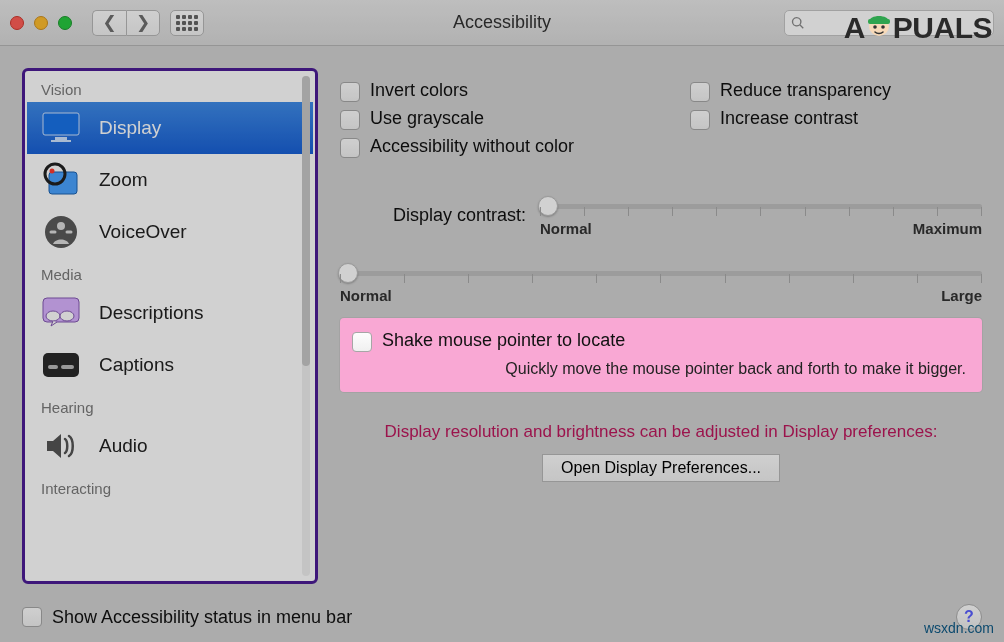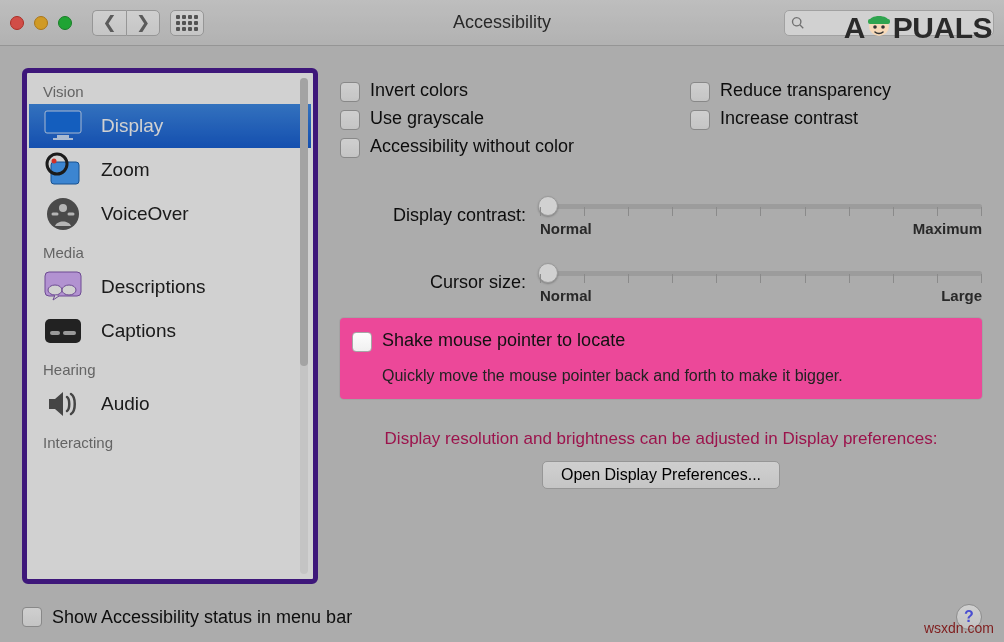--- a/index.html
+++ b/index.html
@@ -77,21 +77,21 @@
   .panel-body {
     padding: 22px 22px 8px 22px;
     display:flex;
     gap: 22px;
     height: calc(642px - 46px - 50px);
   }
 
   
   .sidebar-outer {
     width: 296px;
-    border: 5px solid #4c1d95;
+    border: 3px solid #4c1d95;
     border-radius: 6px;
     background:#fff;
     position:relative;
     padding:2px;
   }
   .sidebar {
     height:100%;
     overflow:hidden;
     background:#fff;
     border-radius:3px;
@@ -101,21 +101,21 @@
     position:absolute; right:3px; top:3px; bottom:3px; width:8px;
     background:#f0f0f0; border-radius:4px;
   }
   .sb-thumb { position:absolute; left:0; right:0; top:0; height:58%; background:#c7c7c7; border-radius:4px;}
   .sb-group-label {
     font-size: 15px; color:#7b7b7b;
     padding: 8px 12px 4px 14px;
   }
   .sb-item {
     display:flex; align-items:center;
-    height: 44px;
+    height: 52px;
     padding-left: 14px;
     font-size: 19px;
     color:#222;
   }
   .sb-item .ico {
     width:40px; height:40px;
     display:flex; align-items:center; justify-content:center;
     margin-right: 18px;
   }
   .sb-item.selected {
@@ -165,46 +165,47 @@
   .slider-ticks { position:absolute; left:0; right:0; top:7px; display:flex; justify-content:space-between;}
   .slider-ticks span { width:1px; height:9px; background:#a9a9a9; display:block;}
   .slider-ends {
     position:absolute; left:0; right:0; top:20px;
     display:flex; justify-content:space-between;
     font-size:15px; color:#333;
   }
 
   .highlight-box {
     margin-top: 20px;
-    background:#ec4899;
+    background:#f9a8d4;
     padding: 12px 16px 14px 12px;
     border-radius:4px;
     position:relative;
     z-index: 60; 
     box-shadow: 0 0 0 1px rgba(0,0,0,0.05);
   }
   .highlight-box .sub {
     font-size: 16px; color:#222;
     padding-left: 30px;
-    margin-top: 15px;
+    margin-top: 8px;
+    text-align: right;
   }
 
   .resolution-note {
     margin-top: 30px;
     text-align:center;
     font-size: 17px; color:#be185d;
   }
   .pref-btn {
     display:block;
     margin: 12px auto 8px auto;
     padding: 4px 18px;
     font-size: 16px;
     background: linear-gradient(#fdfdfd,#f1f1f1);
     border:1px solid #b8b8b8;
-    border-radius:5px;
+    border-radius:0;
   }
 
   
   .footer {
     height: 50px;
     padding: 0 22px;
     display:flex;
     align-items:center;
     font-size:18px;
   }
@@ -228,21 +229,21 @@
     font-weight:800; font-size:30px; letter-spacing:-0.5px;
     color:#2a2a2a;
     display:flex; align-items:center;
     pointer-events:none;
   }
   .wm-logo .mascot {
     width:36px; height:36px; display:inline-block; margin:0 -4px;
   }
   .wm-site {
     position:absolute; right:10px; bottom:6px;
-    font-size:14px; color:#7f1d1d; z-index:70;
+    font-size:14px; color:#0c4a6e; z-index:70;
     pointer-events:none;
   }
 </style>
 </head>
 <body>
 
 <div class="titlebar">
   <div class="traffic">
     <div class="tlight tl-red"></div>
     <div class="tlight tl-yellow"></div>
@@ -414,21 +415,20 @@
             <span></span>
         </div>
         <div class="slider-ends">
           <span>Normal</span>
           <span>Maximum</span>
         </div>
       </div>
     </div>
 
     <div class="slider-row">
-      <div class="slider-label">Cursor size:</div>
       <div class="slider-track-wrap">
         <div class="slider-track">
           <div class="slider-knob" style="left:-2px"></div>
         </div>
         <div class="slider-ticks">
           <span></span>
             <span></span>
             <span></span>
             <span></span>
             <span></span>

